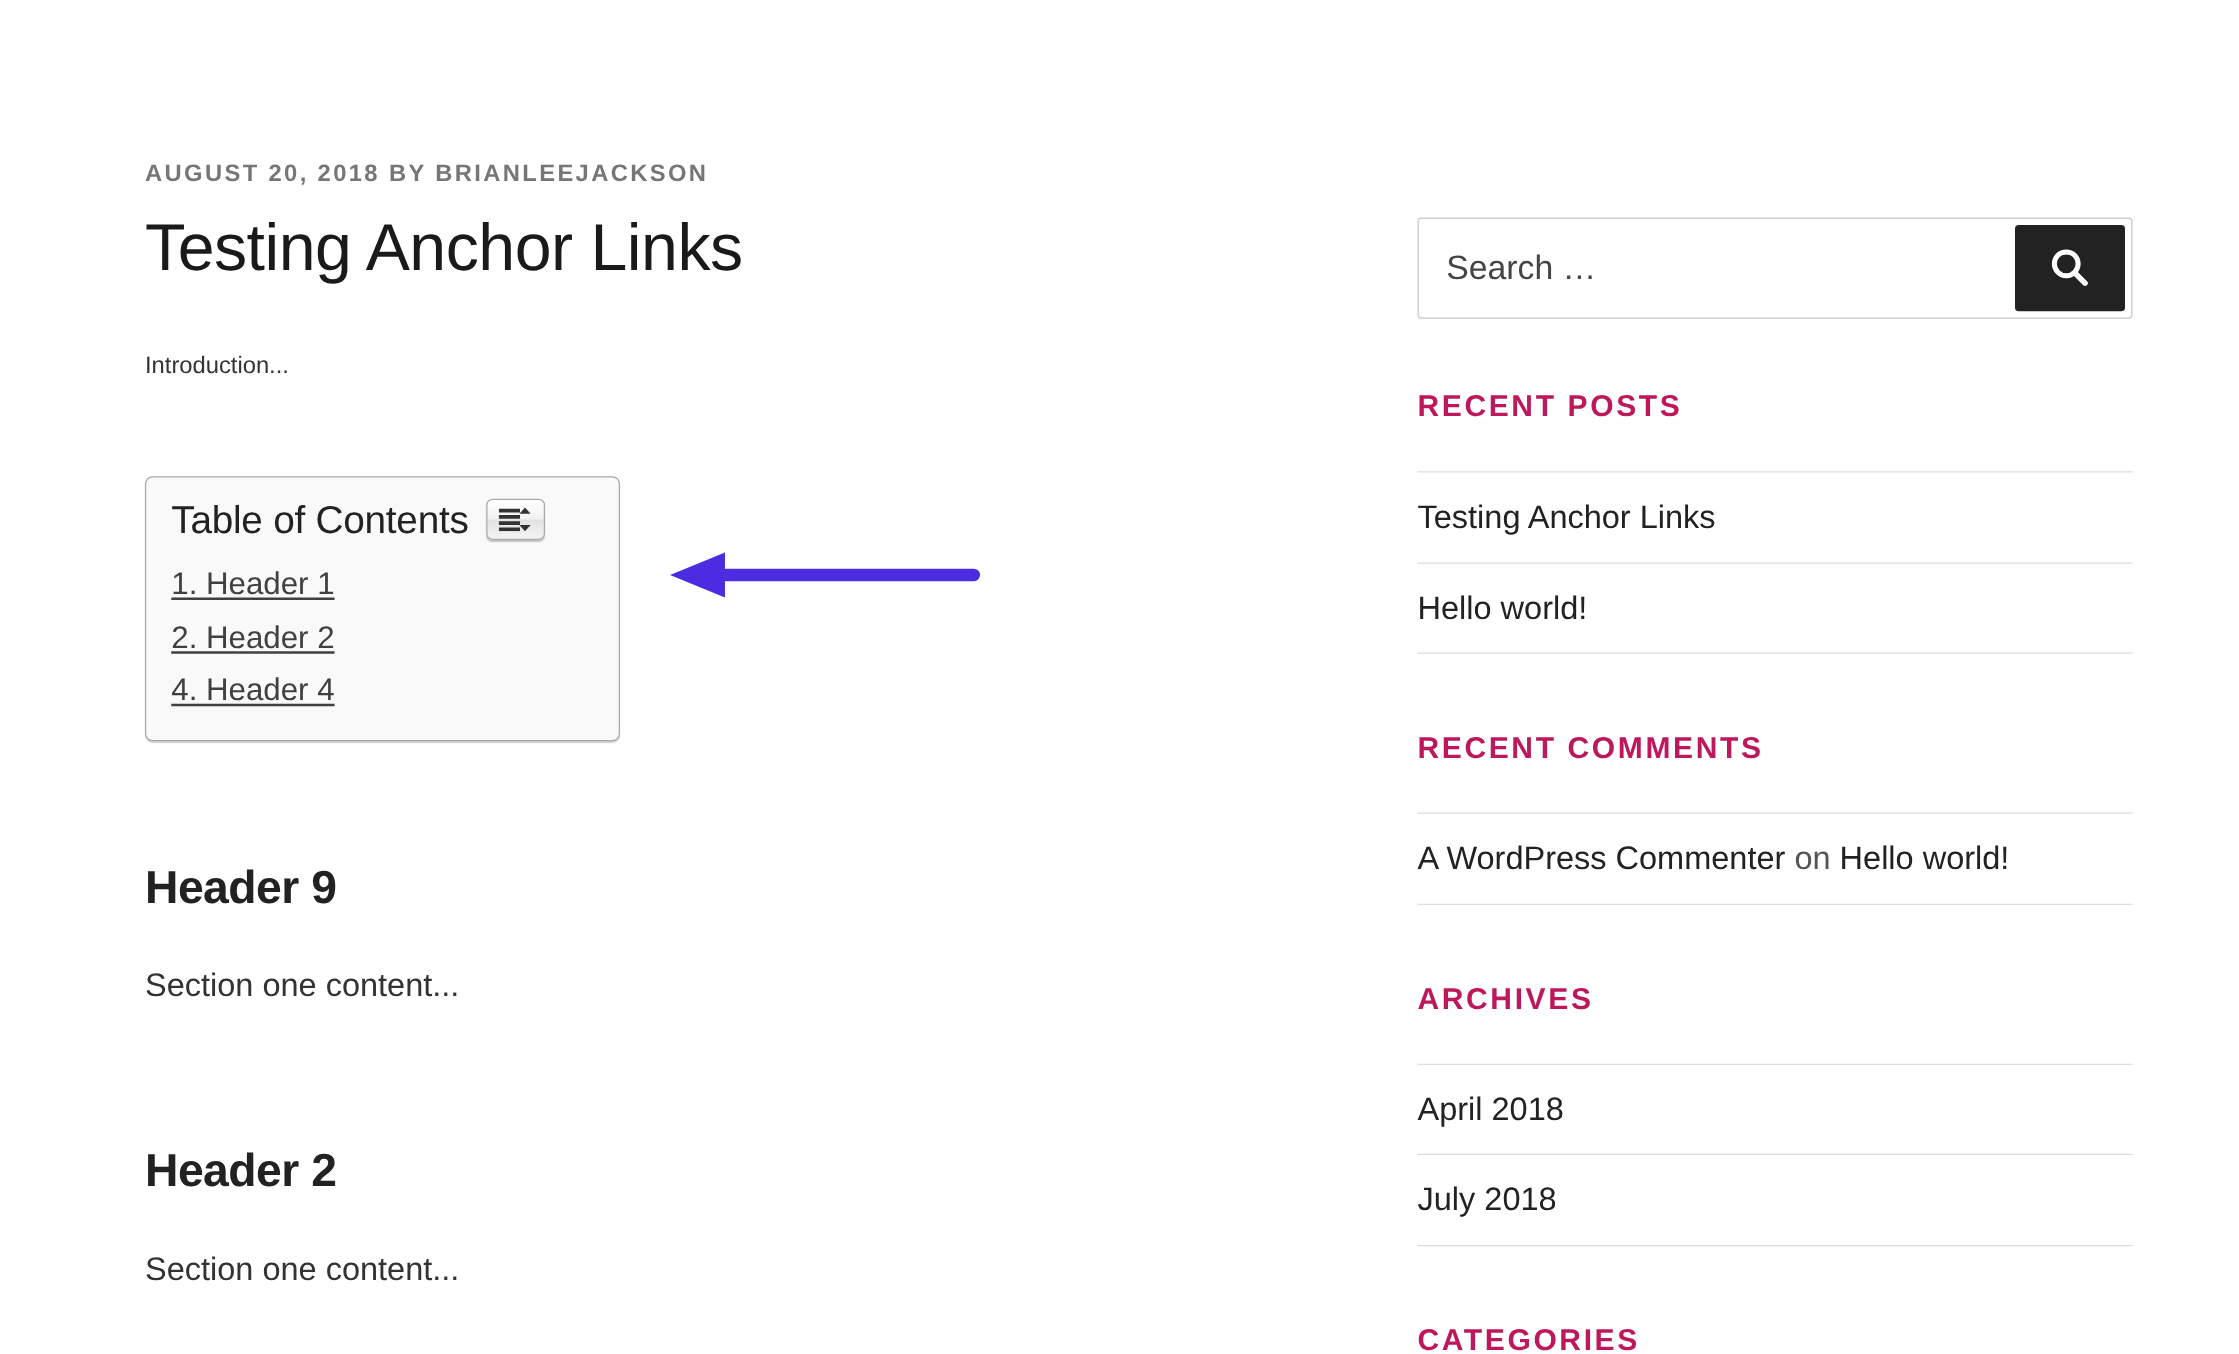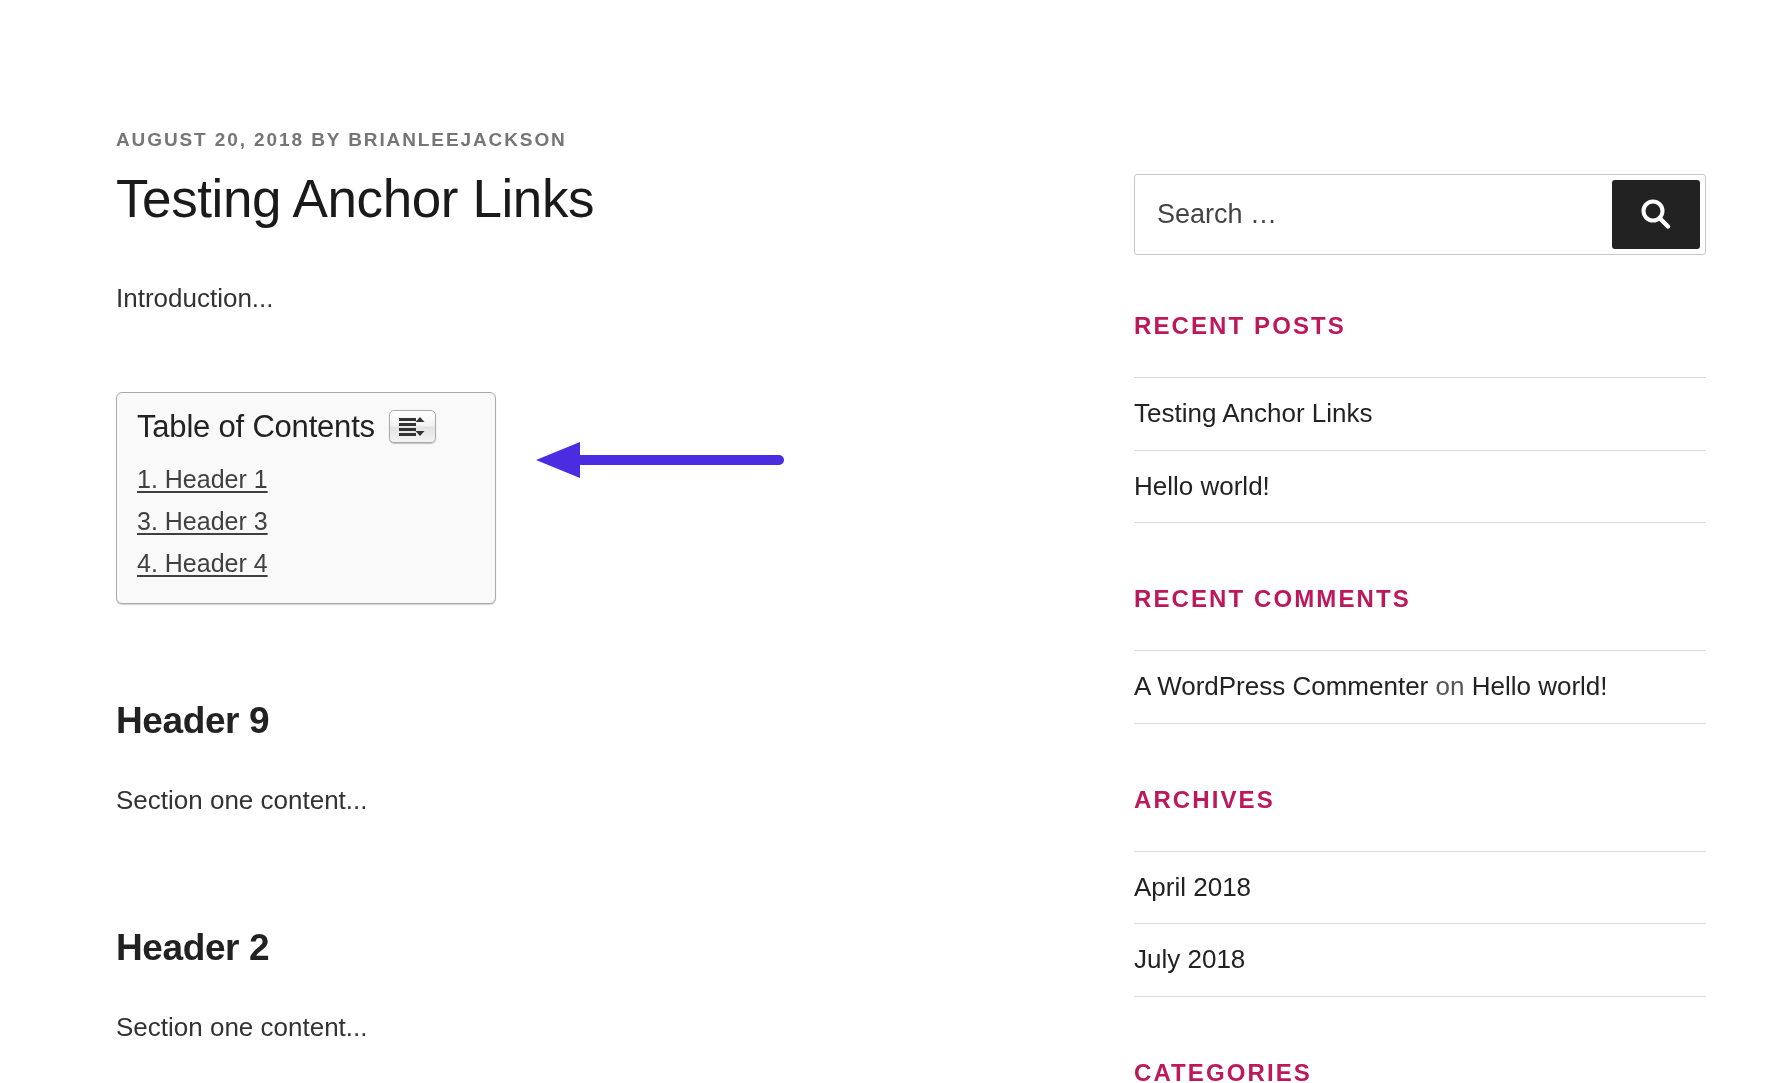--- a/index.html
+++ b/index.html
@@ -52,21 +52,21 @@
     margin: 14px 0 0 0;
     font-size: 53px;
     font-weight: 300;
     letter-spacing: -0.4px;
     color: #1a1a1a;
     line-height: 1.2;
   }
 
   .entry-intro {
     margin-top: 48px;
-    font-size: 26px;
+    font-size: 19px;
     font-weight: 400;
     color: #333333;
     line-height: 1.6;
   }
 
   
   .toc-box {
     position: relative;
     margin-top: 72px;
     width: 380px;
@@ -253,21 +253,21 @@
             </svg>
           </span>
         </span>
       </div>
 
       <ul class="toc-list">
         <li>
           <a class="toc-link">1. Header 1</a>
         </li>
         <li>
-          <a class="toc-link">3. Header 3</a>
+          <a class="toc-link">2. Header 2</a>
         </li>
         <li>
           <a class="toc-link">4. Header 4</a>
         </li>
       </ul>
     </div>
 
     <h2 class="section-heading sec-1">Header 9</h2>
     <p class="section-para">Section one content...</p>
 

